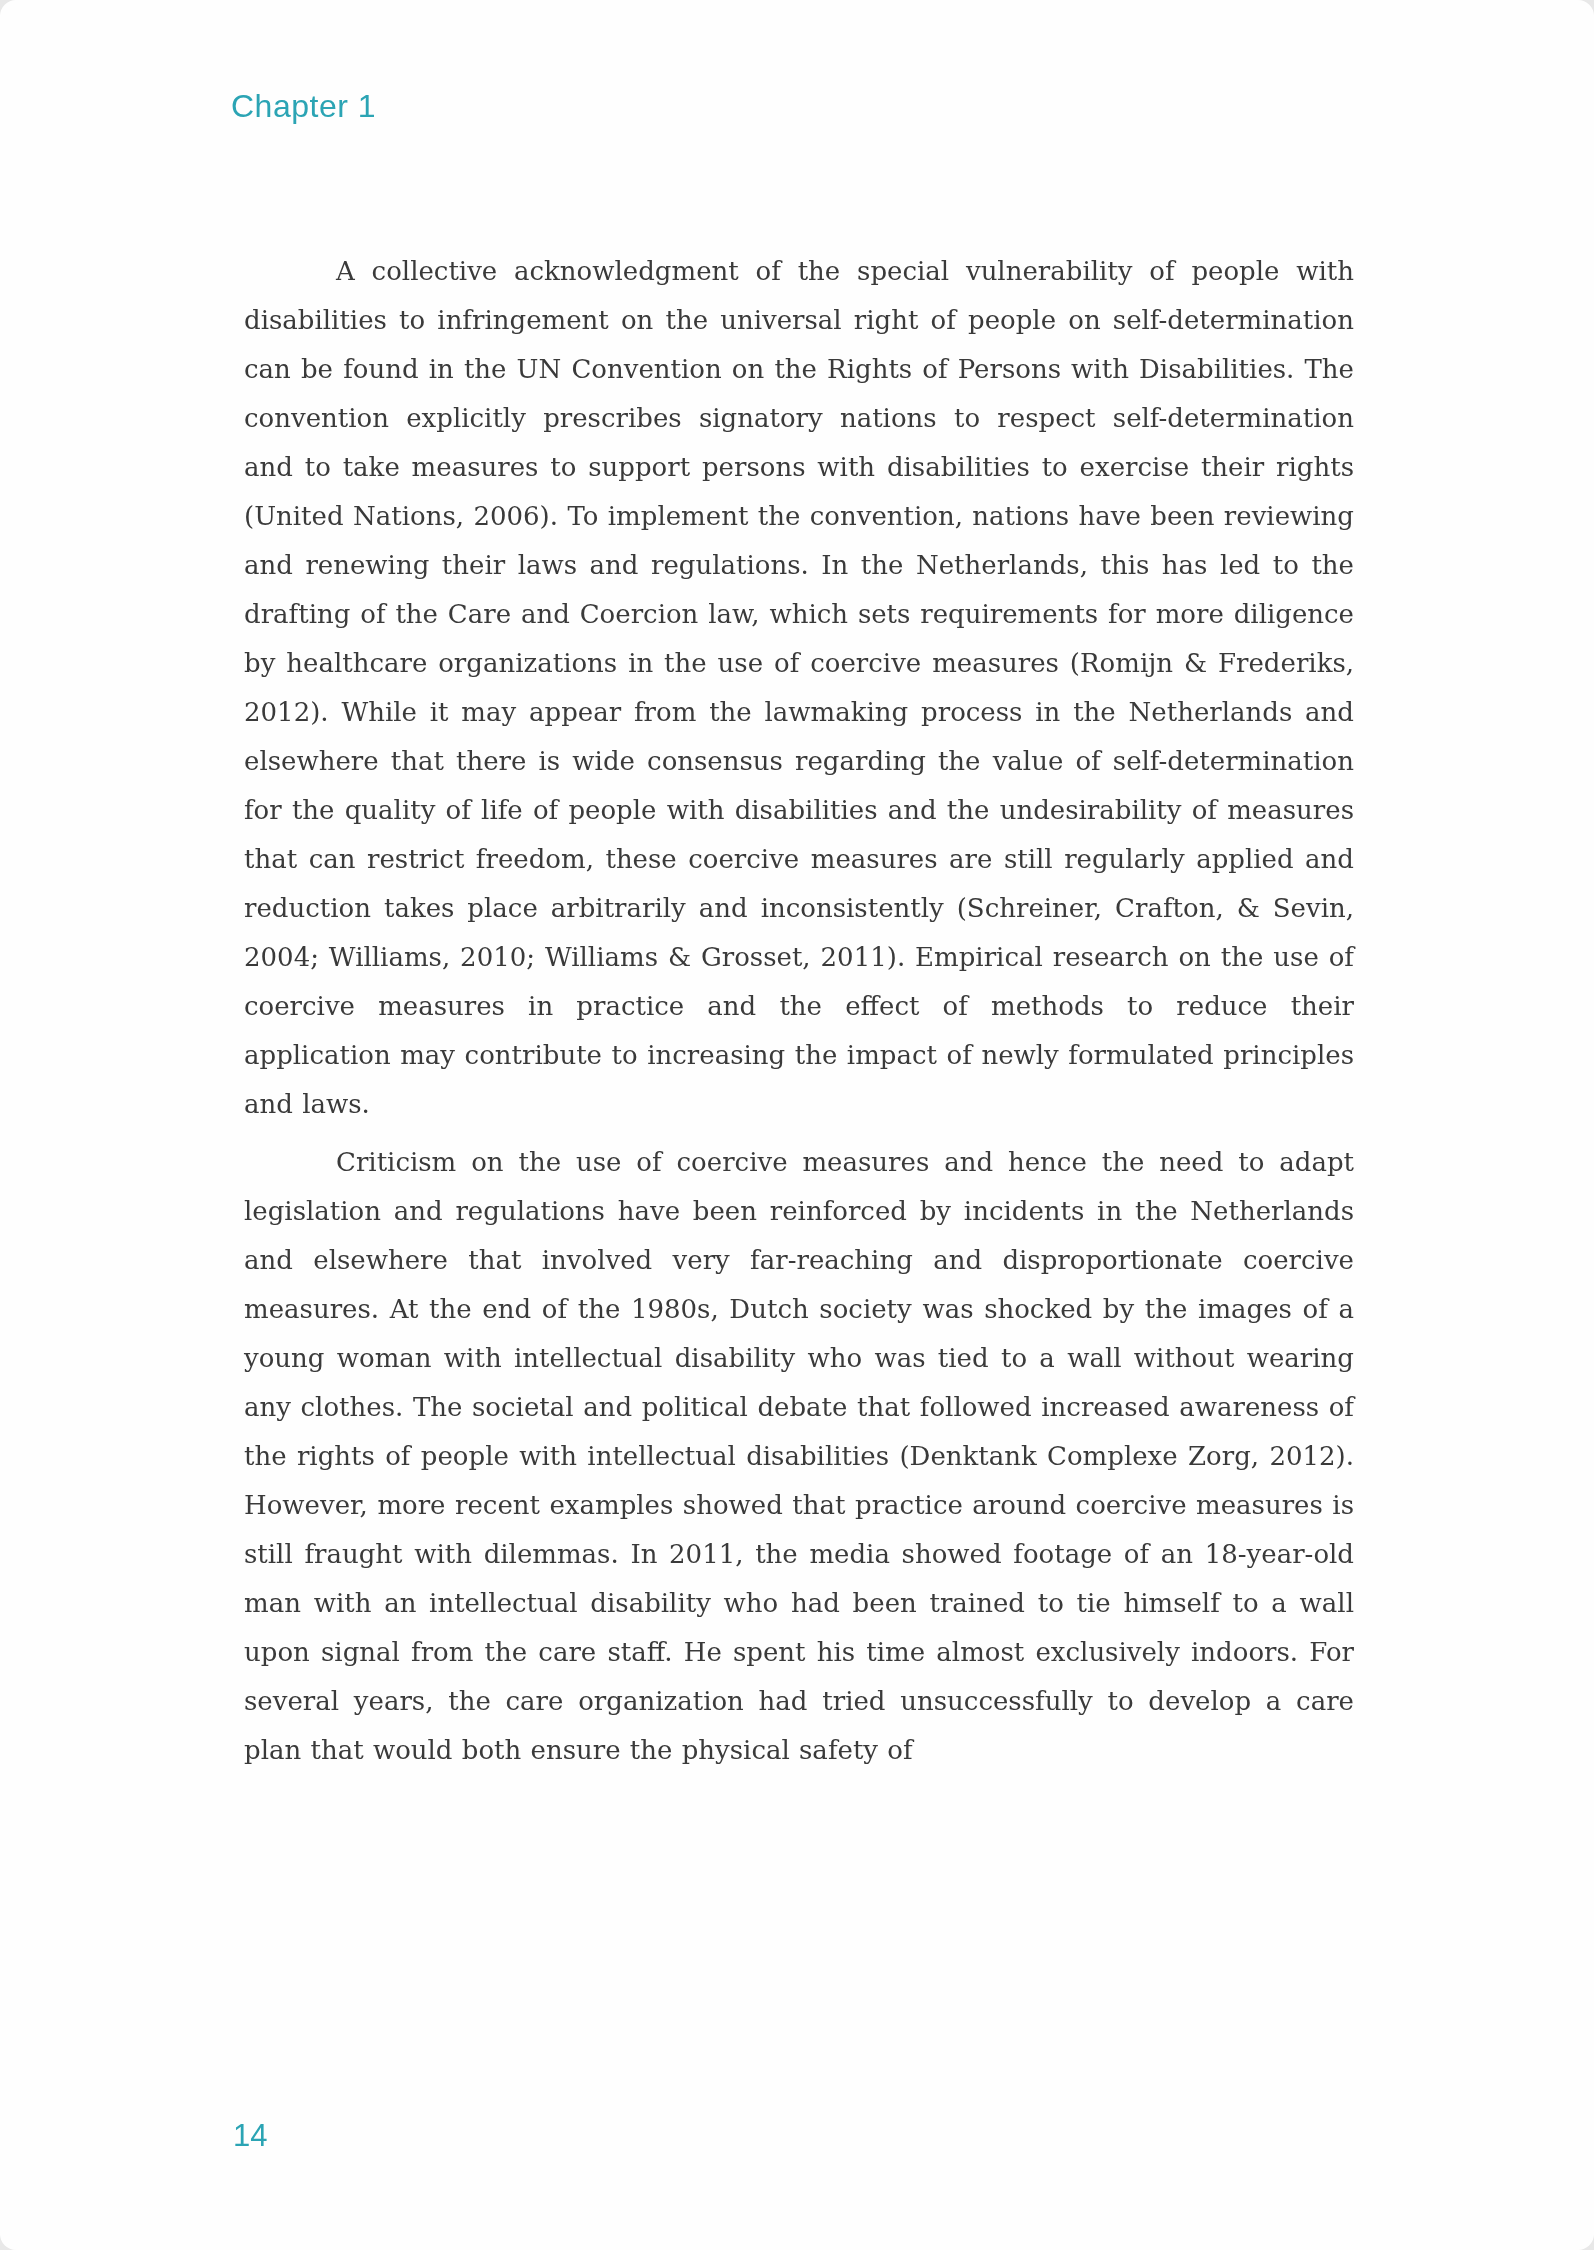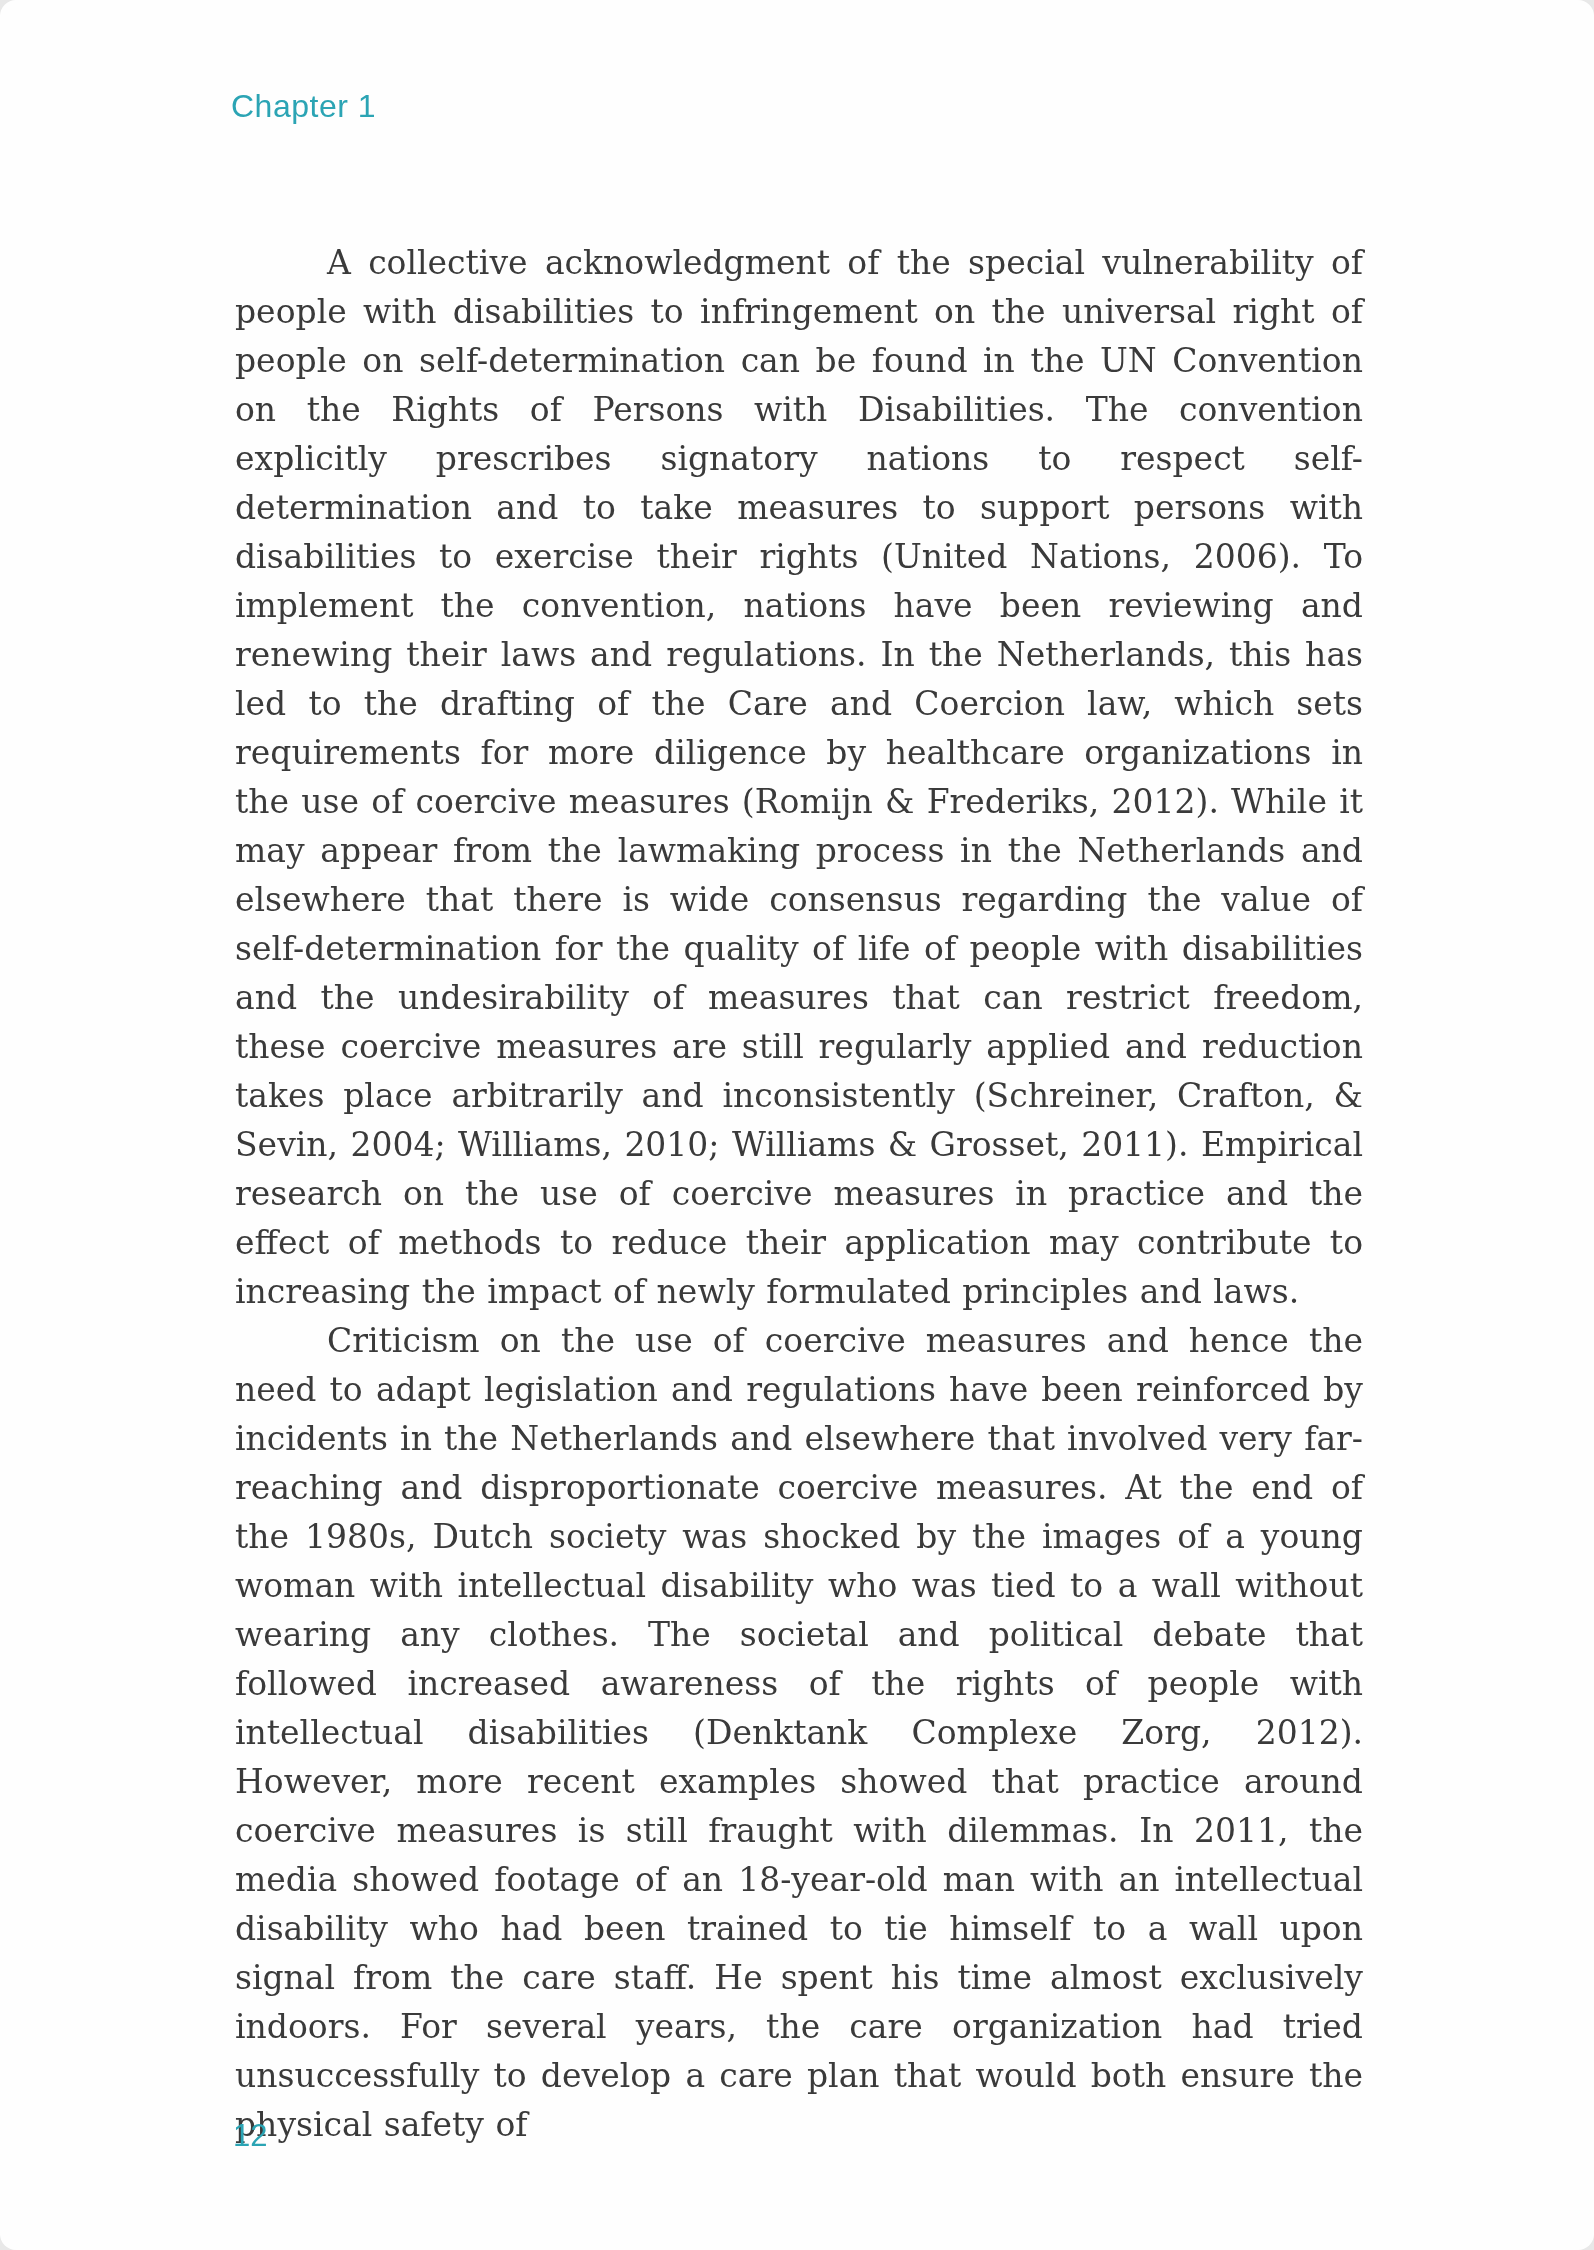--- a/index.html
+++ b/index.html
@@ -28,22 +28,22 @@
     color: #2ba4b4;
   }
   .body-text {
     position: absolute;
     left: 235px;
     top: 238px;
     width: 1128px;
     color: #3a3a3a;
   }
   .body-text p {
-    margin: 0;
-    font-size: 33px;
+    margin: 9px;
+    font-size: 26px;
     line-height: 49px;
     text-align: justify;
     text-justify: inter-word;
     text-indent: 92px;
     hyphens: none;
     word-spacing: 1px;
   }
   .page-footer {
     position: absolute;
     left: 233px;
@@ -59,15 +59,15 @@
 
 <div class="page">
 
   <div class="chapter-header">Chapter 1</div>
 
   <div class="body-text">
     <p>A collective acknowledgment of the special vulnerability of people with disabilities to infringement on the universal right of people on self-determination can be found in the UN Convention on the Rights of Persons with Disabilities. The convention explicitly prescribes signatory nations to respect self-determination and to take measures to support persons with disabilities to exercise their rights (United Nations, 2006). To implement the convention, nations have been reviewing and renewing their laws and regulations. In the Netherlands, this has led to the drafting of the Care and Coercion law, which sets requirements for more diligence by healthcare organizations in the use of coercive measures (Romijn &amp; Frederiks, 2012). While it may appear from the lawmaking process in the Netherlands and elsewhere that there is wide consensus regarding the value of self-determination for the quality of life of people with disabilities and the undesirability of measures that can restrict freedom, these coercive measures are still regularly applied and reduction takes place arbitrarily and inconsistently (Schreiner, Crafton, &amp; Sevin, 2004; Williams, 2010; Williams &amp; Grosset, 2011). Empirical research on the use of coercive measures in practice and the effect of methods to reduce their application may contribute to increasing the impact of newly formulated principles and laws.</p>
     <p>Criticism on the use of coercive measures and hence the need to adapt legislation and regulations have been reinforced by incidents in the Netherlands and elsewhere that involved very far-reaching and disproportionate coercive measures. At the end of the 1980s, Dutch society was shocked by the images of a young woman with intellectual disability who was tied to a wall without wearing any clothes. The societal and political debate that followed increased awareness of the rights of people with intellectual disabilities (Denktank Complexe Zorg, 2012). However, more recent examples showed that practice around coercive measures is still fraught with dilemmas. In 2011, the media showed footage of an 18-year-old man with an intellectual disability who had been trained to tie himself to a wall upon signal from the care staff. He spent his time almost exclusively indoors. For several years, the care organization had tried unsuccessfully to develop a care plan that would both ensure the physical safety of</p>
   </div>
 
-  <div class="page-footer">12</div>
+  <div class="page-footer">14</div>
 
 </div>
 
 </body></html>

